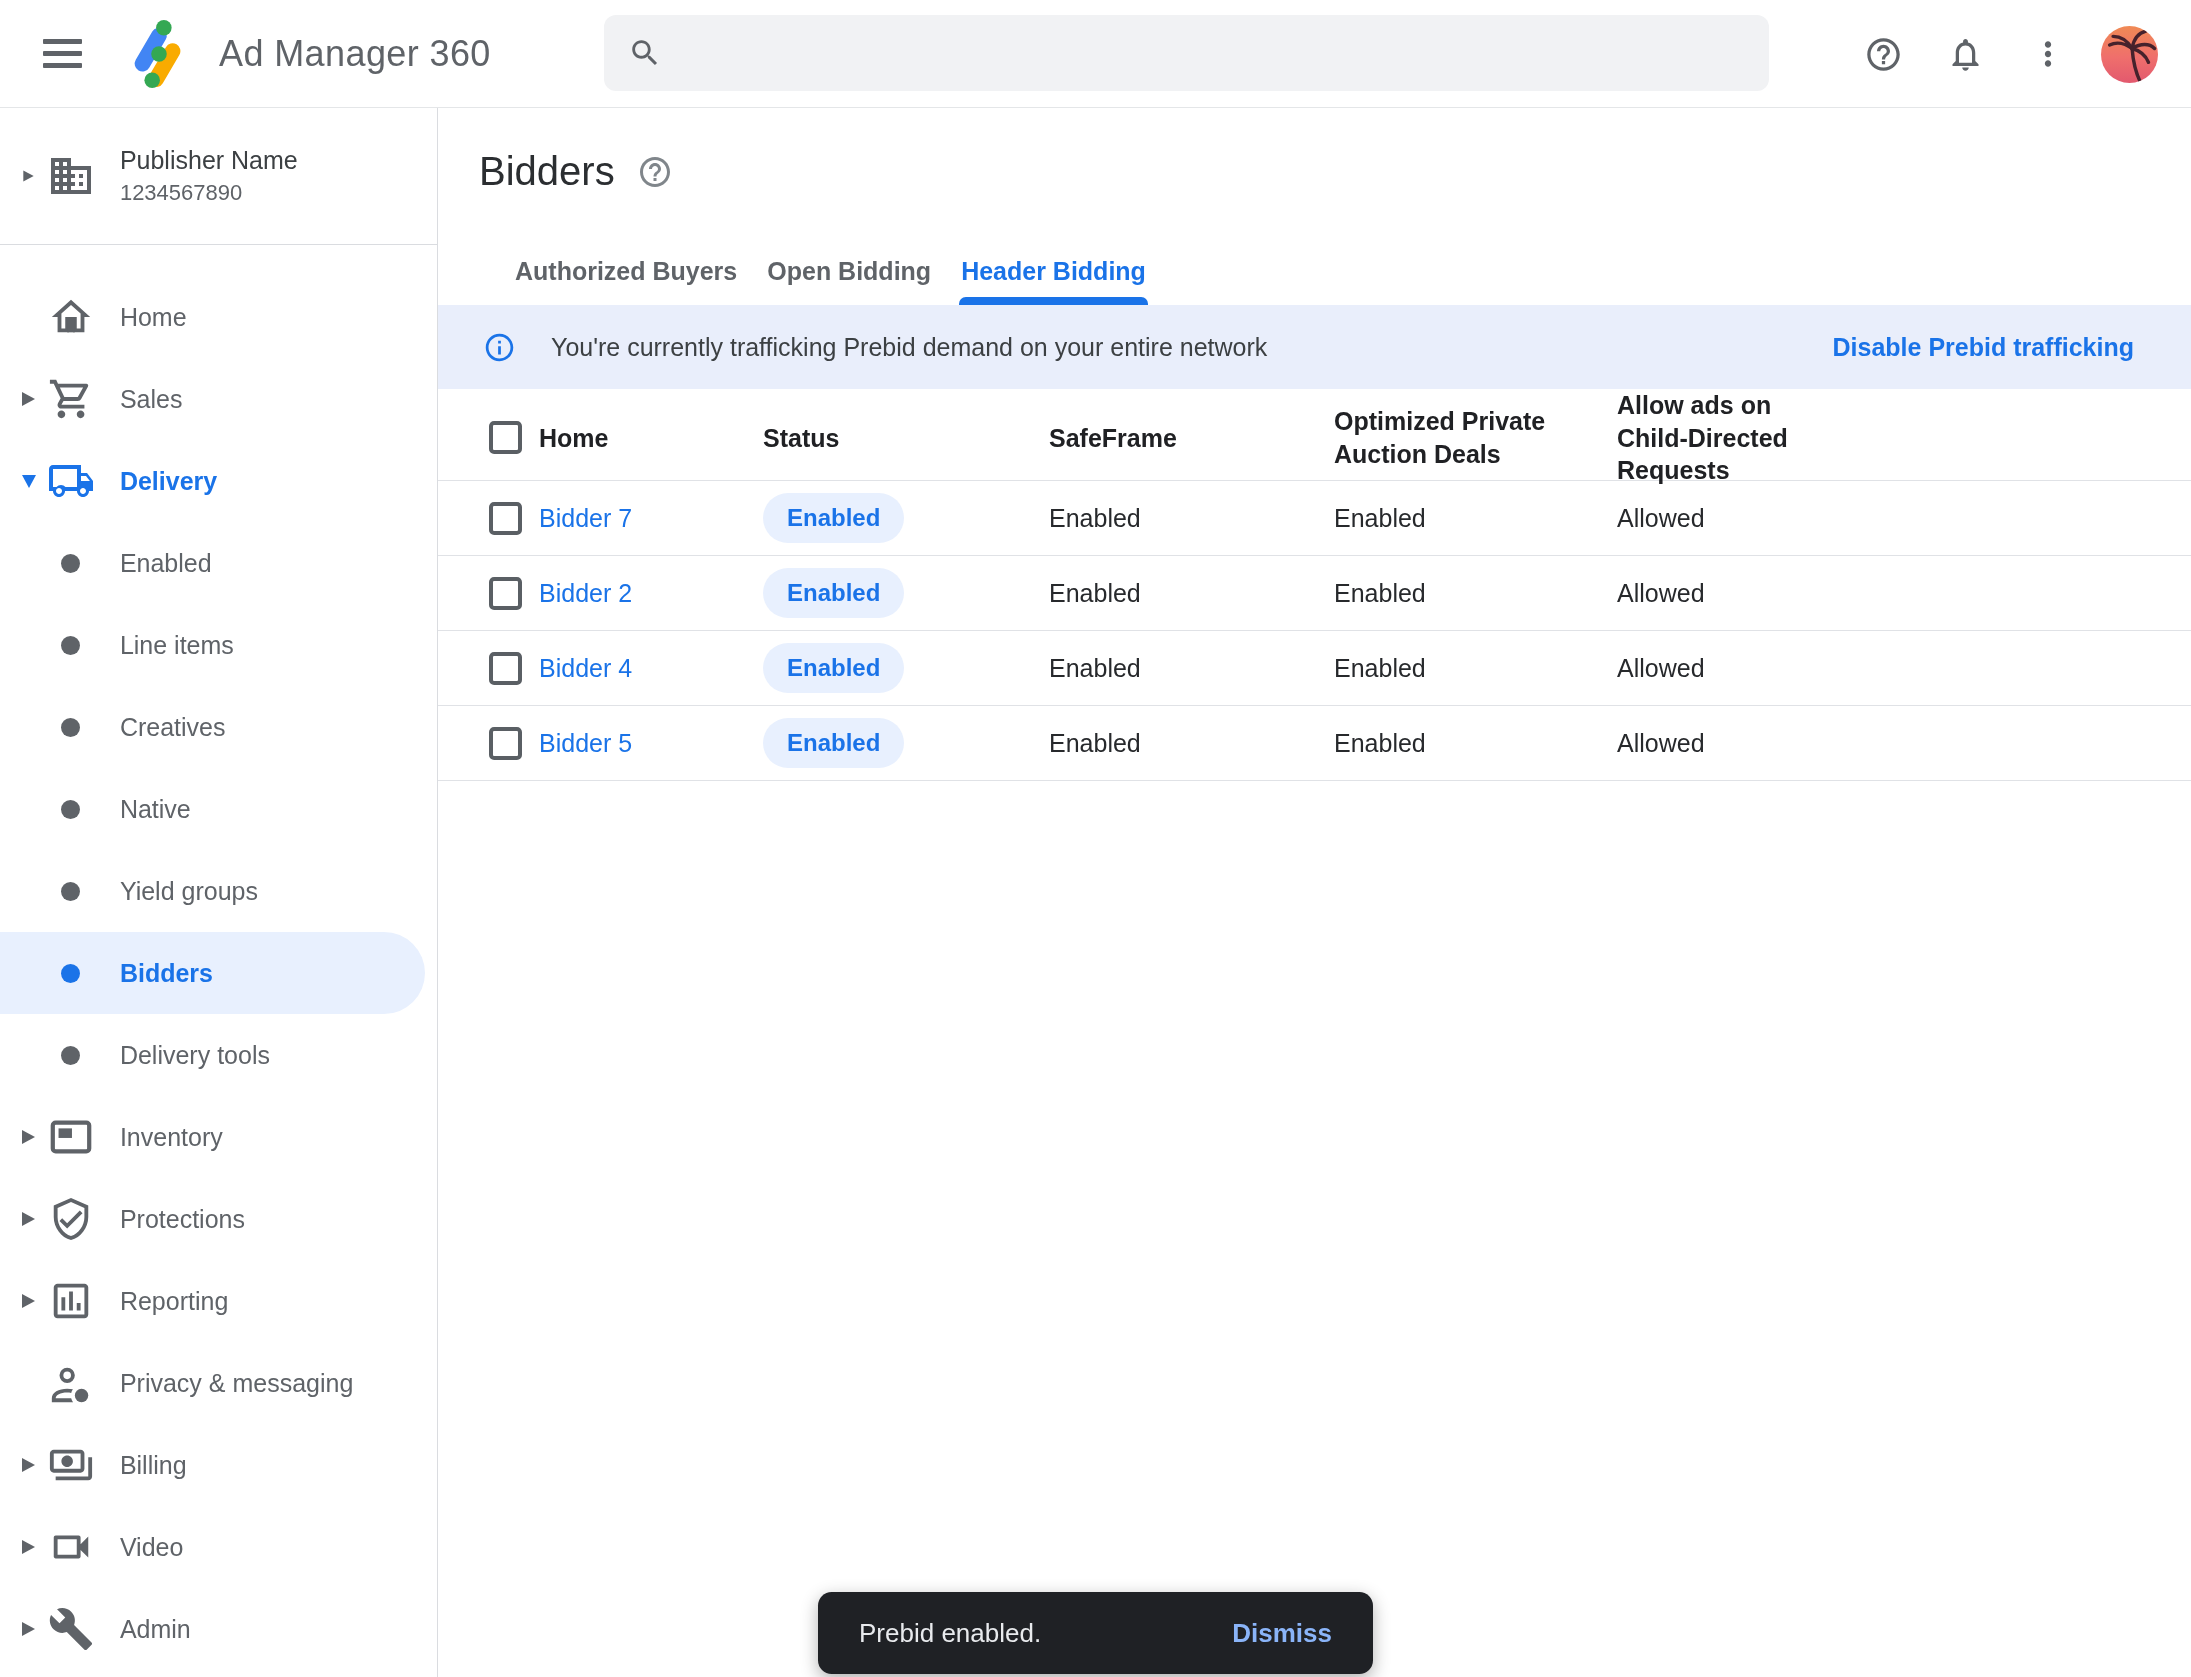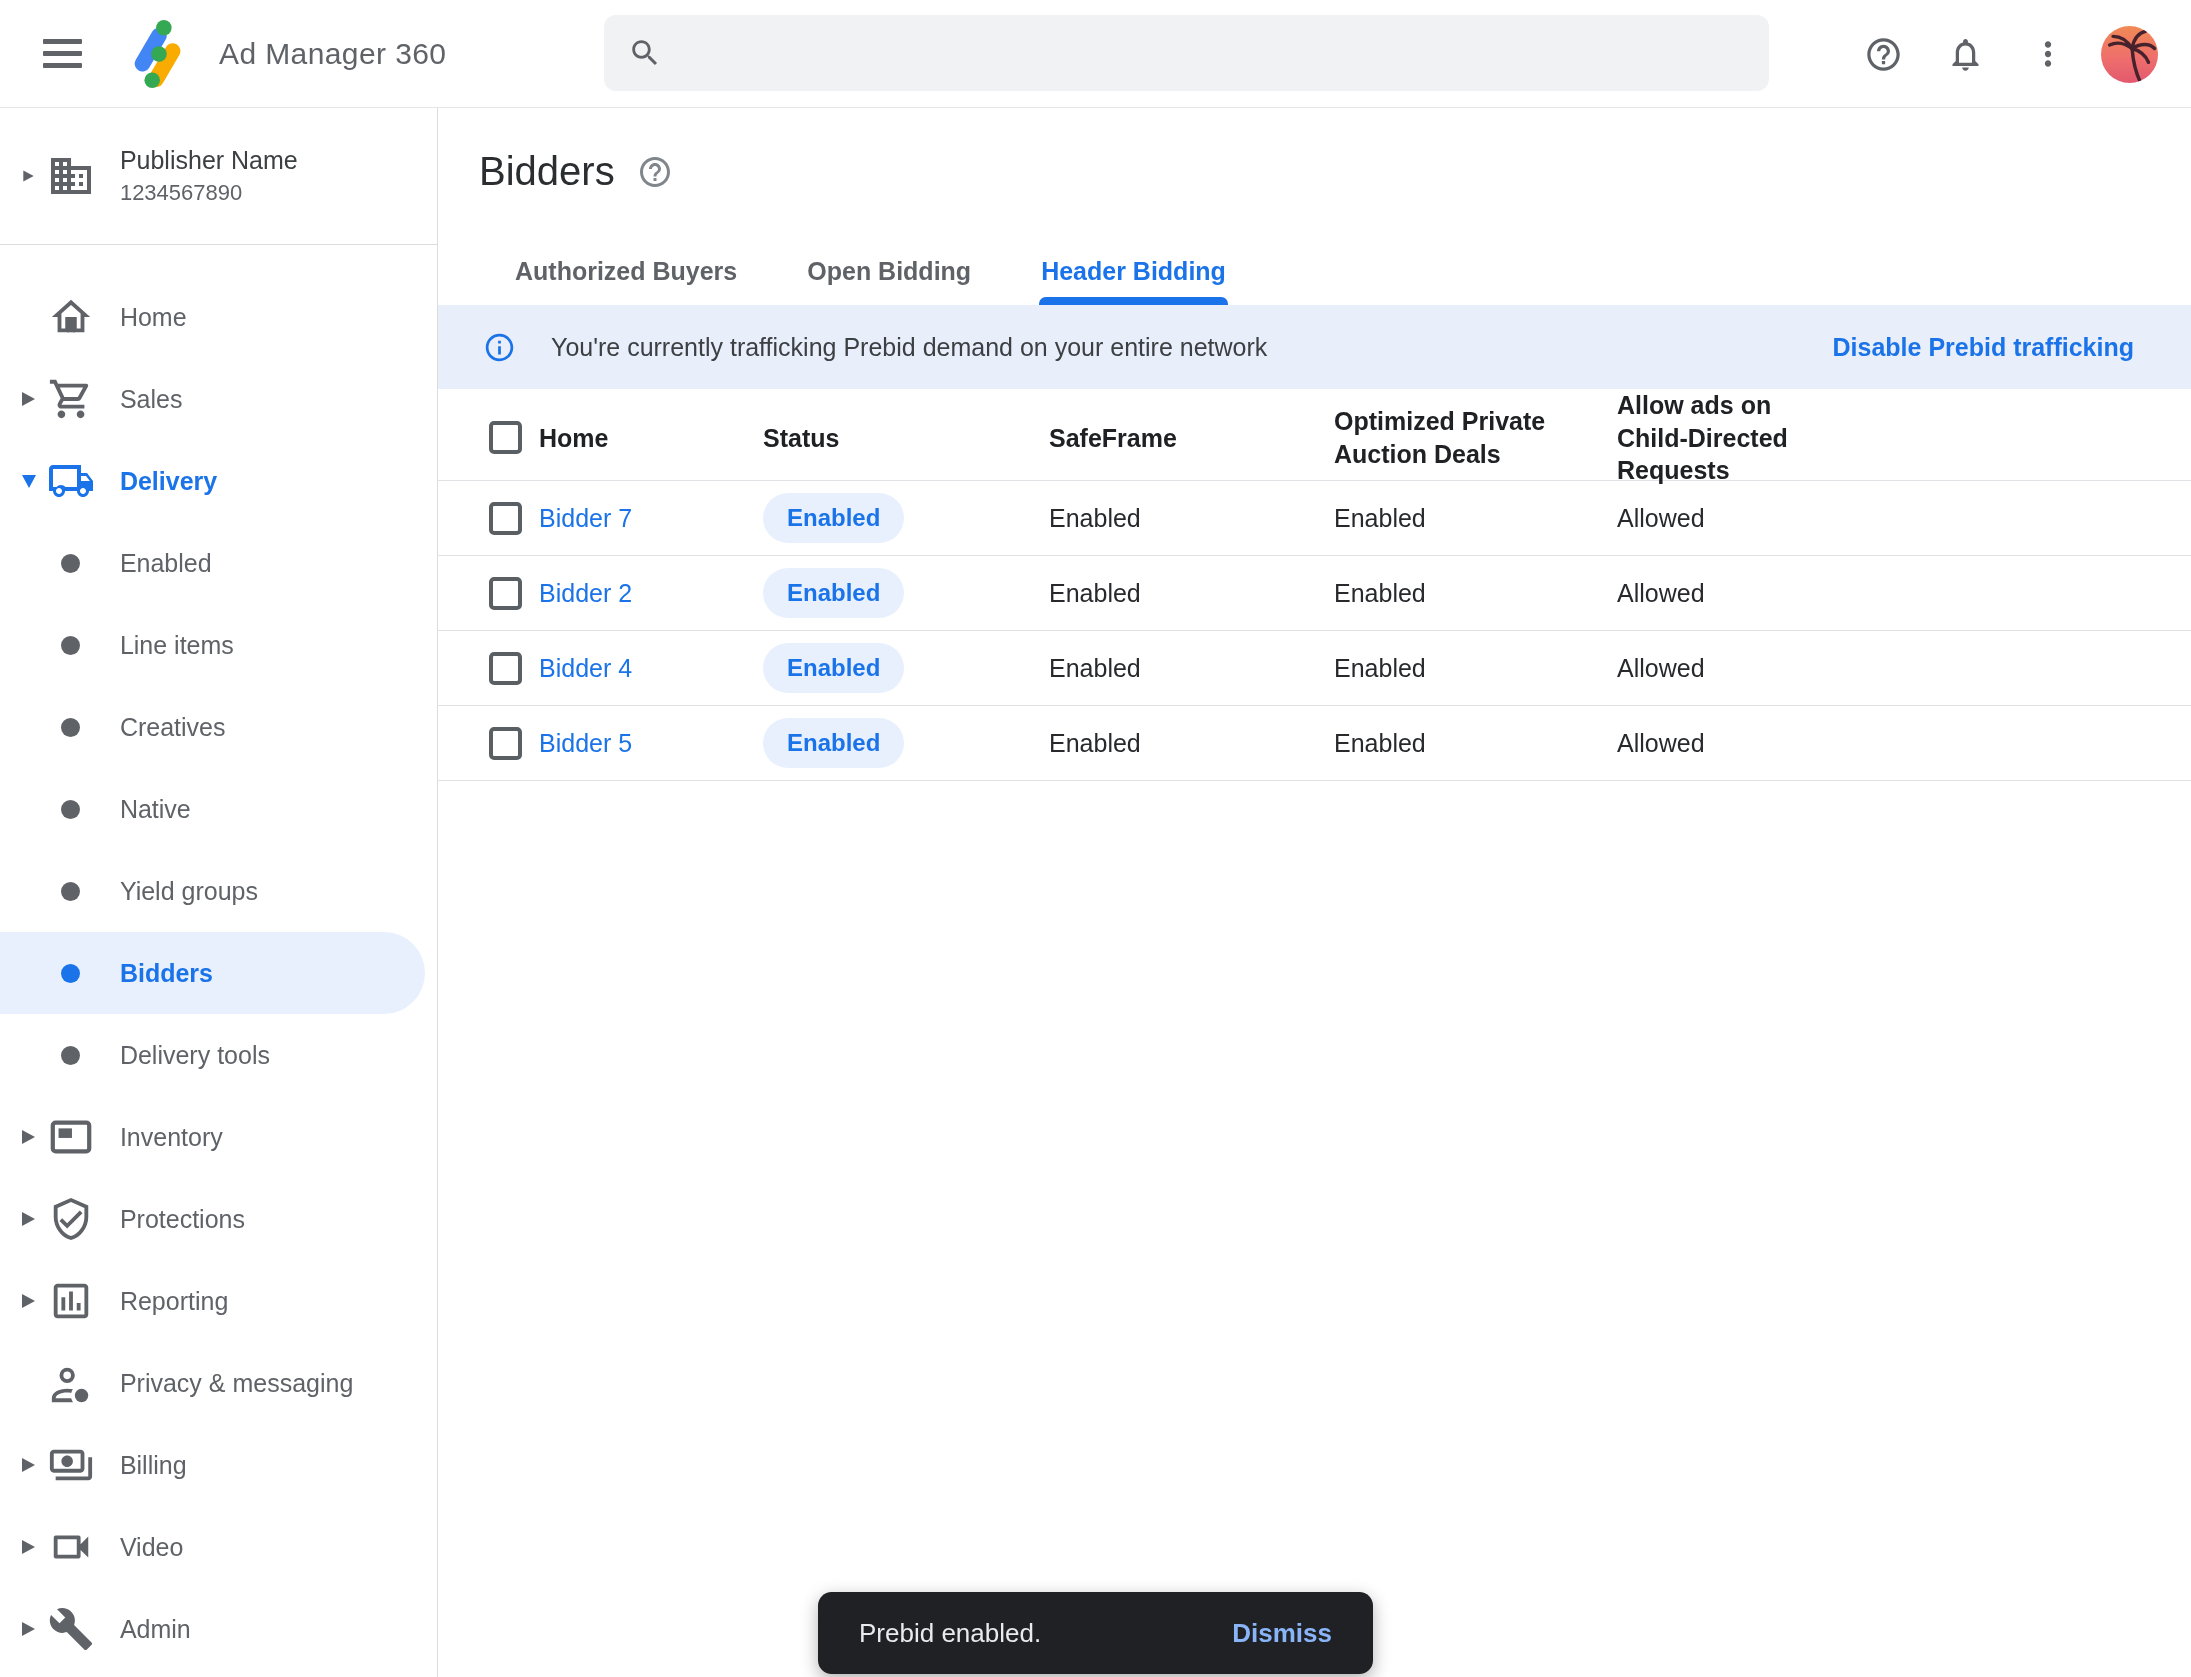--- a/index.html
+++ b/index.html
@@ -7,21 +7,21 @@
     font-family: "Liberation Sans", "DejaVu Sans", sans-serif; color:#3C4043; }
 
   
   .appbar { position: absolute; top:0; left:0; width:2192px; height:108px; background:#fff;
     border-bottom: 1.7px solid #E4E6E8; z-index: 5; }
   .hamburger { position:absolute; left:41px; top:34px; width:55px; height:39px; display:flex;
     flex-direction:column; justify-content:center; gap:7.7px; cursor:pointer; padding-left:1.7px; }
   .hamburger span { width:39px; height:4.3px; background:#5F6368; border-radius:0.9px; }
   .logo { position:absolute; left:128px; top:19px; width:62px; height:70px; }
   .app-title { position:absolute; left:219px; top:0; height:108px; display:flex; align-items:center;
-    font-size:30px; color:#5F6368; letter-spacing:0.4px; }
+    font-size:36px; color:#5F6368; letter-spacing:0.4px; }
   .search { position:absolute; left:604px; top:14.6px; width:1165px; height:76px; background:#F1F2F4;
     border-radius:12px; display:flex; align-items:center; padding-left:24px; }
   .search input { border:none; outline:none; background:transparent; font-size:26px; color:#3C4043;
     margin-left:22px; flex:1; font-family:inherit; }
   .iconbtn { position:absolute; top:26.5px; width:55px; height:55px; display:flex; align-items:center;
     justify-content:center; cursor:pointer; border:none; background:transparent; }
   .avatar { position:absolute; left:2101px; top:26px; width:57px; height:57px; border-radius:50%;
     overflow:hidden; background:linear-gradient(180deg,#F08A55 0%,#EF6F6C 55%,#E2596E 100%);
     border:none; cursor:pointer; }
 
@@ -46,21 +46,21 @@
   .bullet { width:19px; height:19px; border-radius:50%; background:#5F6368; }
   .bullet.blue { background:#1A73E8; }
   .nav-label { margin-left:24px; font-size:25px; color:#5F6368; white-space:nowrap; }
   .nav-item.selected .nav-label, .nav-item.expanded-blue .nav-label { color:#1A73E8; font-weight:bold; }
 
   
   .main { position:absolute; top:108px; left:438px; right:0; bottom:0; background:#fff; }
   .page-head { position:absolute; top:41px; left:41px; display:flex; align-items:center; gap:22px; }
   .page-title { font-size:40px; color:#2B2E31; }
   .tabs { position:absolute; top:0; left:0; right:0; height:197px; display:flex;
-    align-items:flex-end; padding-left:77px; gap:70px; }
+    align-items:flex-end; padding-left:77px; gap:30px; }
   .tab { font-size:25px; font-weight:bold; color:#5F6368; padding-bottom:19px; position:relative;
     cursor:pointer; white-space:nowrap; }
   .tab.active { color:#1A73E8; }
   .tab.active::after { content:""; position:absolute; left:-1.7px; right:-1.7px; bottom:0; height:7.7px;
     background:#1A73E8; border-radius:6.8px 6.8px 0 0; }
   .banner { position:absolute; top:197px; left:0; right:0; height:84px; background:#E9EEFB;
     display:flex; align-items:center; padding:0 57px 0 45px; }
   .banner-text { margin-left:35px; font-size:25px; color:#3C4043; flex:1; }
   .banner-action { font-size:25px; font-weight:bold; color:#1A73E8; cursor:pointer; white-space:nowrap;
     background:none; border:none; font-family:inherit; }

